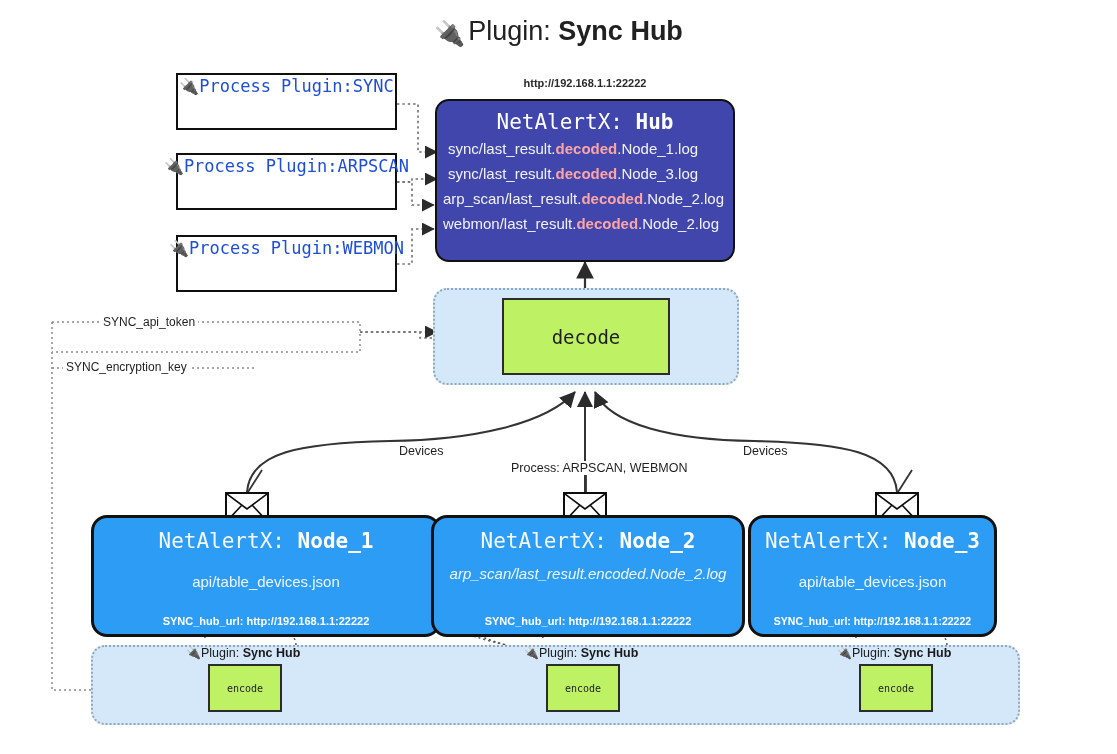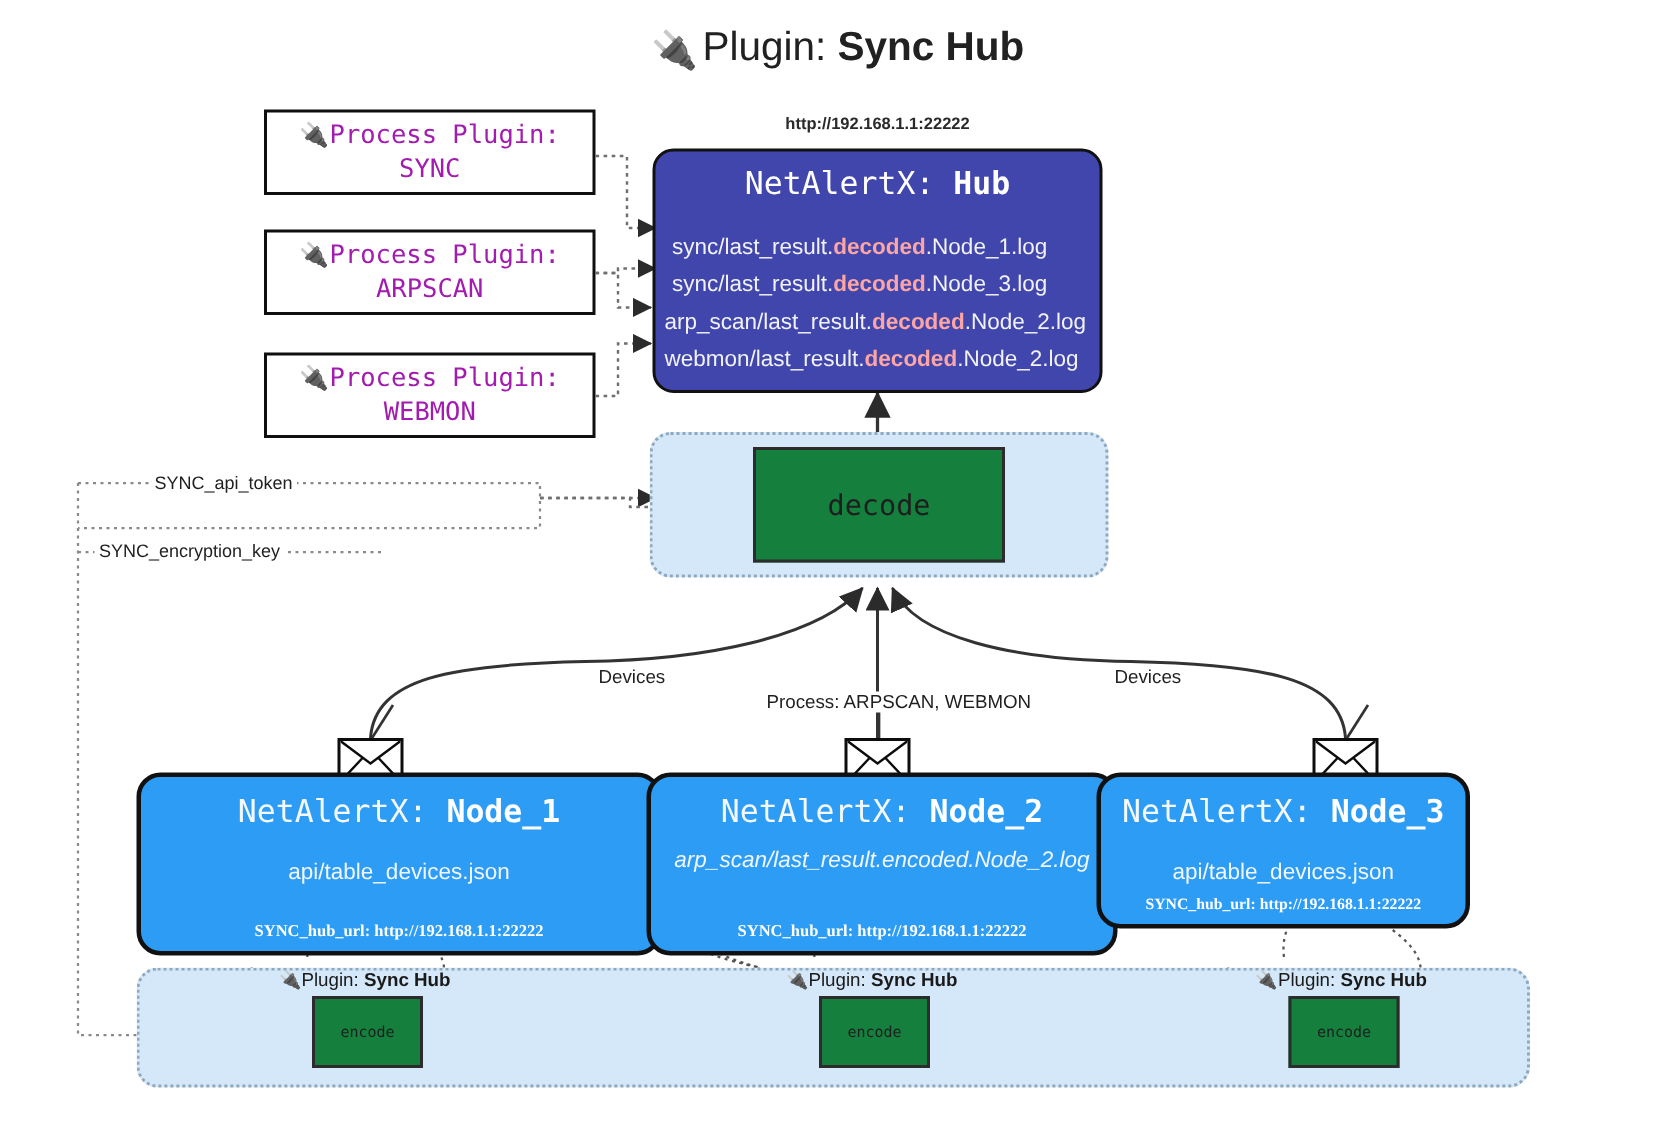--- a/index.html
+++ b/index.html
@@ -40,44 +40,44 @@
   }
   #title .plug { font-size: 25px; margin-right: 3px; vertical-align: -2px; }
   #title .strong { font-weight: bold; }
 
   
   .proc-box {
     border: 2px solid #0f0f0f;
     background: #ffffff;
     font-family: "DejaVu Sans Mono", monospace;
     font-size: 17px;
-    color: #a21caf;
-    text-align: center;
+    color: #1d4ed8;
+    text-align: left;
     display: flex;
-    flex-direction: column;
+    flex-direction: row;
     justify-content: center;
     line-height: 1.32;
   }
   .proc-box .l1 { white-space: nowrap; }
   .proc-box .plug { font-family: "DejaVu Sans", sans-serif; font-size: 16px; }
 
   
   #hub {
     background: #4046ac;
     border: 2px solid #111111;
     border-radius: 14px;
     color: #ffffff;
     padding-top: 9px;
     box-sizing: border-box;
   }
   #hub .hub-title {
     font-family: "DejaVu Sans Mono", monospace;
     font-size: 21px;
     text-align: center;
-    margin-bottom: 19px;
+    margin-bottom: 3px;
     white-space: nowrap;
   }
   #hub .hub-title b { font-weight: bold; }
   #hub .log {
     font-size: 15px;
     padding-left: 11px;
     line-height: 1.66;
     white-space: nowrap;
     color: #f2f2f5;
   }
@@ -94,21 +94,21 @@
 
   
   .plugin-pane {
     background: #d5e8fa;
     border: 2px dotted #8fa8bd;
     border-radius: 14px;
     box-sizing: border-box;
   }
   #decode-box, .encode-box {
     position: absolute;
-    background: #15803d;
+    background: #bef264;
     border: 2px solid #2c2c2c;
     box-sizing: border-box;
     display: flex;
     align-items: center;
     justify-content: center;
     font-family: "DejaVu Sans Mono", monospace;
     color: #1e1e1e;
   }
   #decode-box { font-size: 19px; }
   .encode-box { font-size: 10px; }
@@ -138,21 +138,20 @@
   }
   .nax-node .n-url {
     position: absolute;
     left: 0; right: 0;
     bottom: 7px;
     font-size: 11px;
     font-weight: bold;
     text-align: center;
     color: #ffffff;
     white-space: nowrap;
-    font-family: Liberation Serif, serif;
   }
 
   
   .envelope {
     position: absolute;
     width: 44px;
     height: 31px;
     background: #ffffff;
     border: 2px solid #0d0d0d;
     box-sizing: border-box;
@@ -305,21 +304,21 @@
   <div class="node nax-node" style="left:431px; top:515px; width:314px; height:122px;">
     <div class="n-title">
       <span>NetAlertX:</span> <b>Node_2</b>
     </div>
     <div class="n-line" style="margin-top:12px;font-style:italic;">arp_scan/last_result.encoded.Node_2.log</div>
     <div class="n-url">
       <span>SYNC_hub_url:</span> <span>http://192.168.1.1:22222</span>
     </div>
   </div>
 
-  <div class="node nax-node" style="left:731px; top:515px; width:249px; height:104px;">
+  <div class="node nax-node" style="left:748px; top:515px; width:249px; height:122px;">
     <div class="n-title">
       <span>NetAlertX:</span> <b>Node_3</b>
     </div>
     <div class="n-line" style="margin-top:20px;">api/table_devices.json</div>
     <div class="n-url" style="font-size:10.5px;">
       <span>SYNC_hub_url:</span> <span>http://192.168.1.1:22222</span>
     </div>
   </div>
 
   <div class="node plugin-pane" style="left:91px; top:645px; width:929px; height:80px;"></div>

